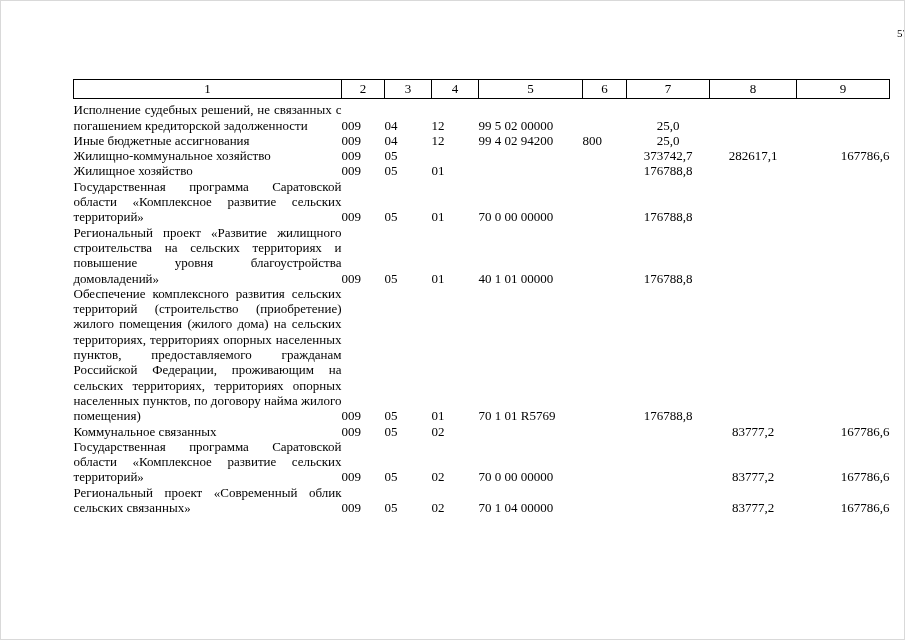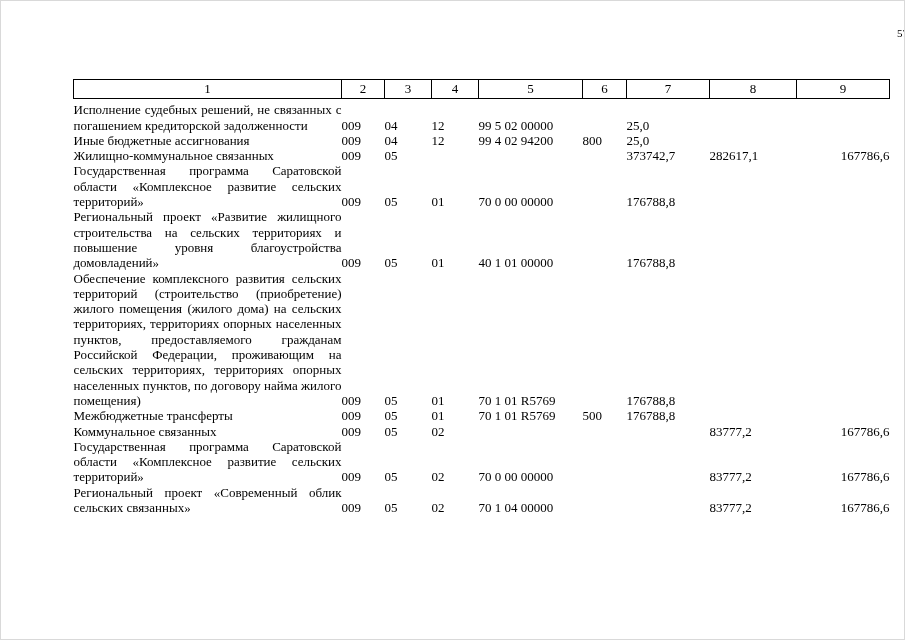--- a/index.html
+++ b/index.html
@@ -50,21 +50,21 @@
   table.budget-table tbody tr:first-child td {
     padding-top: 3px;
   }
   td.c1 {
     text-align: justify;
     padding-left: 8px;
     hyphens: auto;
     -webkit-hyphens: auto;
   }
   td.c2, td.c3, td.c4, td.c5, td.c6 { }
-  td.c7, td.c8 { text-align: left; padding-right: 4px; }
+  td.c7, td.c8 { text-align: center; padding-right: 4px; }
   td.c9 { text-align: right; padding-right: 17px; }
 </style>
 </head>
 <body>
 
 <div class="page">
   <div class="page-number">57</div>
 
   <table class="budget-table">
     <colgroup>
@@ -108,31 +108,42 @@
           <td class="c2">009</td>
           <td class="c3">04</td>
           <td class="c4">12</td>
           <td class="c5">99 4 02 94200</td>
           <td class="c6">800</td>
           <td class="c7">25,0</td>
           <td class="c8"></td>
           <td class="c9"></td>
         </tr>
         <tr>
-          <td class="c1" lang="ru">Жилищно-коммунальное связанных</td>
+          <td class="c1" lang="ru">Жилищно-коммунальное хозяйство</td>
           <td class="c2">009</td>
           <td class="c3">05</td>
           <td class="c4"></td>
           <td class="c5"></td>
           <td class="c6"></td>
           <td class="c7">373742,7</td>
           <td class="c8">282617,1</td>
           <td class="c9">167786,6</td>
         </tr>
         <tr>
+          <td class="c1" lang="ru">Жилищное хозяйство</td>
+          <td class="c2">009</td>
+          <td class="c3">05</td>
+          <td class="c4">01</td>
+          <td class="c5"></td>
+          <td class="c6"></td>
+          <td class="c7">176788,8</td>
+          <td class="c8"></td>
+          <td class="c9"></td>
+        </tr>
+        <tr>
           <td class="c1" lang="ru">Государственная программа Саратовской области «Комплексное развитие сельских территорий»</td>
           <td class="c2">009</td>
           <td class="c3">05</td>
           <td class="c4">01</td>
           <td class="c5">70 0 00 00000</td>
           <td class="c6"></td>
           <td class="c7">176788,8</td>
           <td class="c8"></td>
           <td class="c9"></td>
         </tr>
@@ -147,31 +158,20 @@
           <td class="c8"></td>
           <td class="c9"></td>
         </tr>
         <tr>
           <td class="c1" lang="ru">Обеспечение комплексного развития сельских территорий (строительство (приобретение) жилого помещения (жилого дома) на сельских территориях, территориях опорных населенных пунктов, предоставляемого гражданам Российской Федерации, проживающим на сельских территориях, территориях опорных населенных пунктов, по договору найма жилого помещения)</td>
           <td class="c2">009</td>
           <td class="c3">05</td>
           <td class="c4">01</td>
           <td class="c5">70 1 01 R5769</td>
           <td class="c6"></td>
-          <td class="c7">176788,8</td>
-          <td class="c8"></td>
-          <td class="c9"></td>
-        </tr>
-        <tr>
-          <td class="c1" lang="ru">Межбюджетные трансферты</td>
-          <td class="c2">009</td>
-          <td class="c3">05</td>
-          <td class="c4">01</td>
-          <td class="c5">70 1 01 R5769</td>
-          <td class="c6">500</td>
           <td class="c7">176788,8</td>
           <td class="c8"></td>
           <td class="c9"></td>
         </tr>
         <tr>
           <td class="c1" lang="ru">Коммунальное связанных</td>
           <td class="c2">009</td>
           <td class="c3">05</td>
           <td class="c4">02</td>
           <td class="c5"></td>

